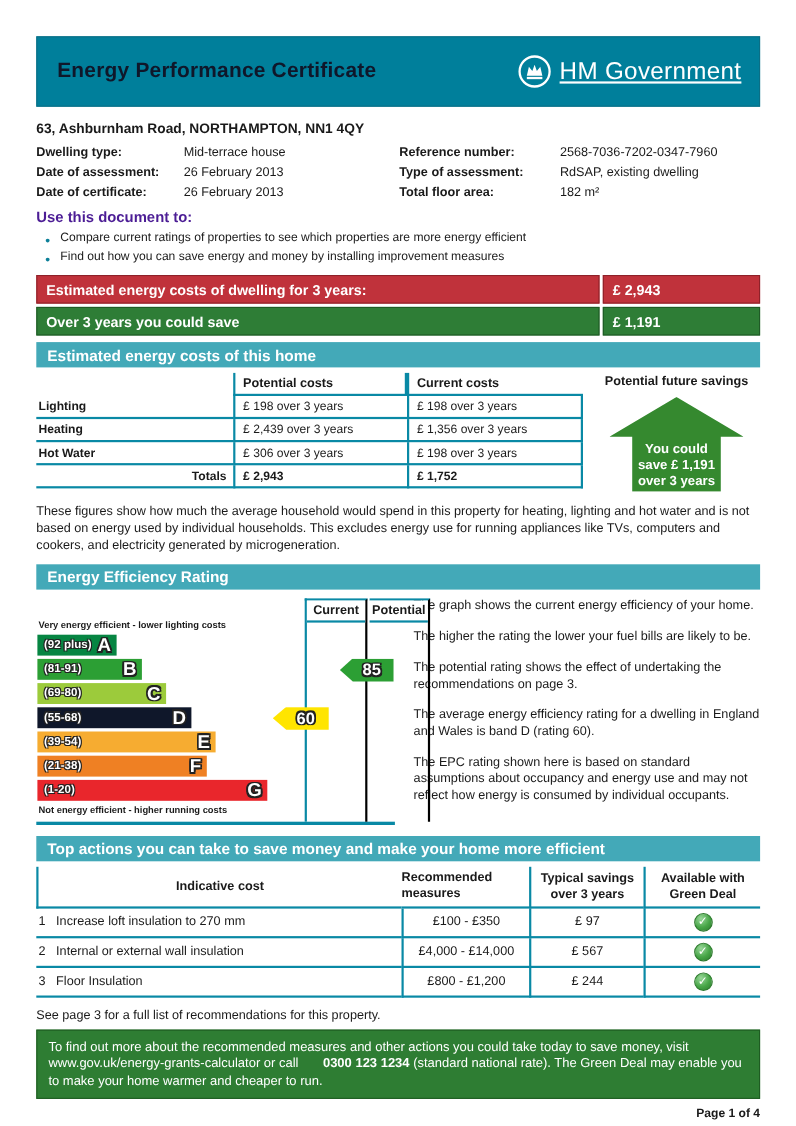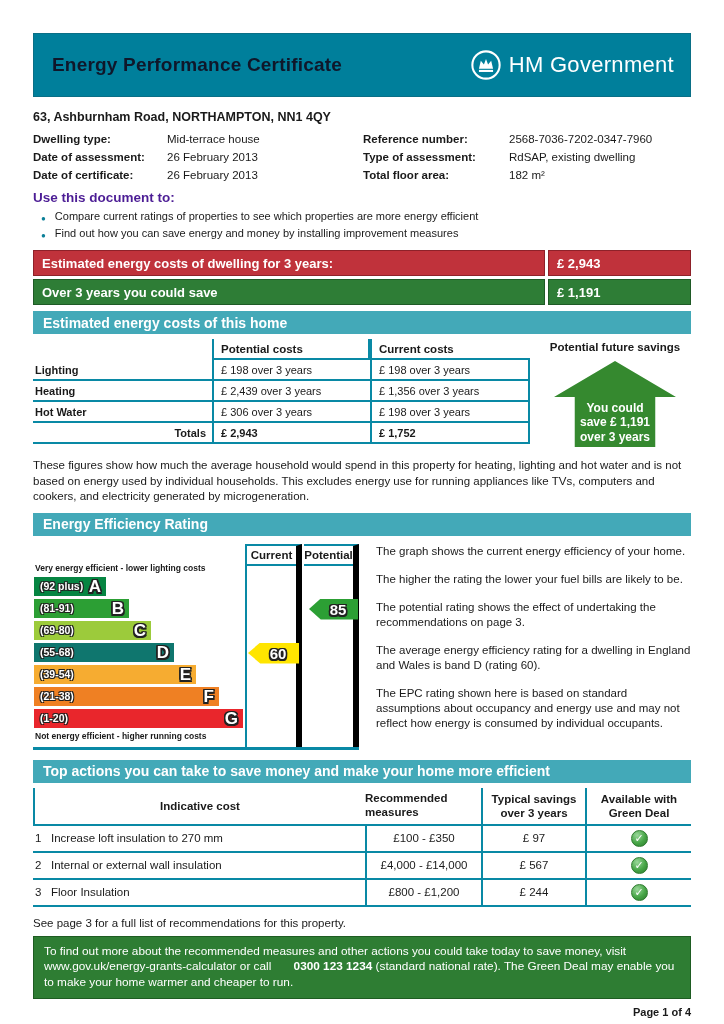--- a/index.html
+++ b/index.html
@@ -13,21 +13,21 @@
 
   
   .hdr {
     height:64px; background:#007f9b; border:1px solid #0a6f86;
     display:flex; align-items:center; justify-content:space-between;
     padding:0 16px 0 18px;
   }
   .hdr-title { color:#0f172a; font-size:19px; font-weight:bold; letter-spacing:.2px;text-align:right; }
   .gov { display:flex; align-items:center; gap:7px; }
   .gov-crest { width:32px; height:32px; flex:0 0 auto; }
-  .gov-label { color:#fff; font-size:22px; font-weight:400; letter-spacing:.3px; }
+  .gov-label { color:#fff; font-size:22px; font-weight:400; letter-spacing:.3px;text-decoration:underline; }
 
   
   .address { margin-top:13px; font-size:12.5px; font-weight:bold; }
   .info-grid {
     margin-top:8px; display:grid;
     grid-template-columns:134px 196px 146px 1fr;
     row-gap:3px; font-size:11.5px; line-height:15px;
   }
   .info-label { font-weight:bold; }
 
@@ -77,21 +77,21 @@
     clip-path:polygon(50% 0, 100% 42%, 83% 42%, 83% 100%, 17% 100%, 17% 42%, 0 42%);
     display:flex; flex-direction:column; justify-content:flex-end;
     padding-bottom:3px; color:#fff; font-size:12px; font-weight:bold; line-height:14.5px;
   }
 
   .note { margin-top:7px; font-size:11.5px; line-height:15.5px; }
 
   
   .eer-flex { margin-top:8px; display:flex; }
   .eer-chart { position:relative; width:326px; height:206px; border-bottom:3px solid #0989a5; flex:0 0 auto; }
-  .eer-col { position:absolute; top:0; bottom:0; border-left:2px solid #0989a5; border-right:6px solid #000000; border-top:2px solid #0989a5; }
+  .eer-col { position:absolute; top:0; bottom:0; border-left:2px solid #0989a5; border-right:2px solid #000000; border-top:2px solid #0989a5;margin-left:32px; }
   .eer-col-head {
     height:20px; border-bottom:2px solid #0989a5;
     display:flex; align-items:center; justify-content:center;
     font-size:11.5px; font-weight:bold; background:#fff;
   }
   .col-current { left:212px; width:57px; }
   .col-potential { left:271px; width:55px; border-left:none; }
   .eer-caption-top { position:absolute; left:2px; top:19px; font-size:8.5px; font-weight:bold; }
   .eer-caption-bottom { position:absolute; left:2px; top:187px; font-size:8.5px; font-weight:bold; }
   .eer-bands { position:absolute; left:1px; top:33px; }
@@ -104,23 +104,23 @@
     text-shadow:-1px -1px 0 #222,1px -1px 0 #222,-1px 1px 0 #222,1px 1px 0 #222;
     white-space:nowrap;
   }
   .band-letter {
     color:#fff; font-size:17px; font-weight:bold; line-height:17px;
     text-shadow:-1.5px -1.5px 0 #222,1.5px -1.5px 0 #222,-1.5px 1.5px 0 #222,1.5px 1.5px 0 #222,0 -1.5px 0 #222,0 1.5px 0 #222,-1.5px 0 0 #222,1.5px 0 0 #222;
   }
   .band-a { width:72px;  background:#068542; }
   .band-b { width:95px;  background:#2c9f34; }
   .band-c { width:117px; background:#9ccb3b; }
-  .band-d { width:140px; background:#0f766e; }
+  .band-d { width:140px; background:#0f172a; }
   .band-e { width:162px; background:#f6ac31; }
-  .band-f { width:185px; background:#ef8023; }
+  .band-f { width:154px; background:#ef8023; }
   .band-g { width:209px; background:#e9262c; }
 
   .eer-arrow {
     position:absolute; height:21px; z-index:3;
     clip-path:polygon(0 50%, 24% 0, 100% 0, 100% 100%, 24% 100%);
     display:flex; align-items:center; justify-content:center; padding-left:9px;
     font-size:15px; font-weight:bold; color:#fff;
     text-shadow:-1.5px -1.5px 0 #222,1.5px -1.5px 0 #222,-1.5px 1.5px 0 #222,1.5px 1.5px 0 #222,0 -1.5px 0 #222,0 1.5px 0 #222,-1.5px 0 0 #222,1.5px 0 0 #222;
   }
   .arrow-current  { left:215px; top:99px; width:51px; background:#ffe500; }

